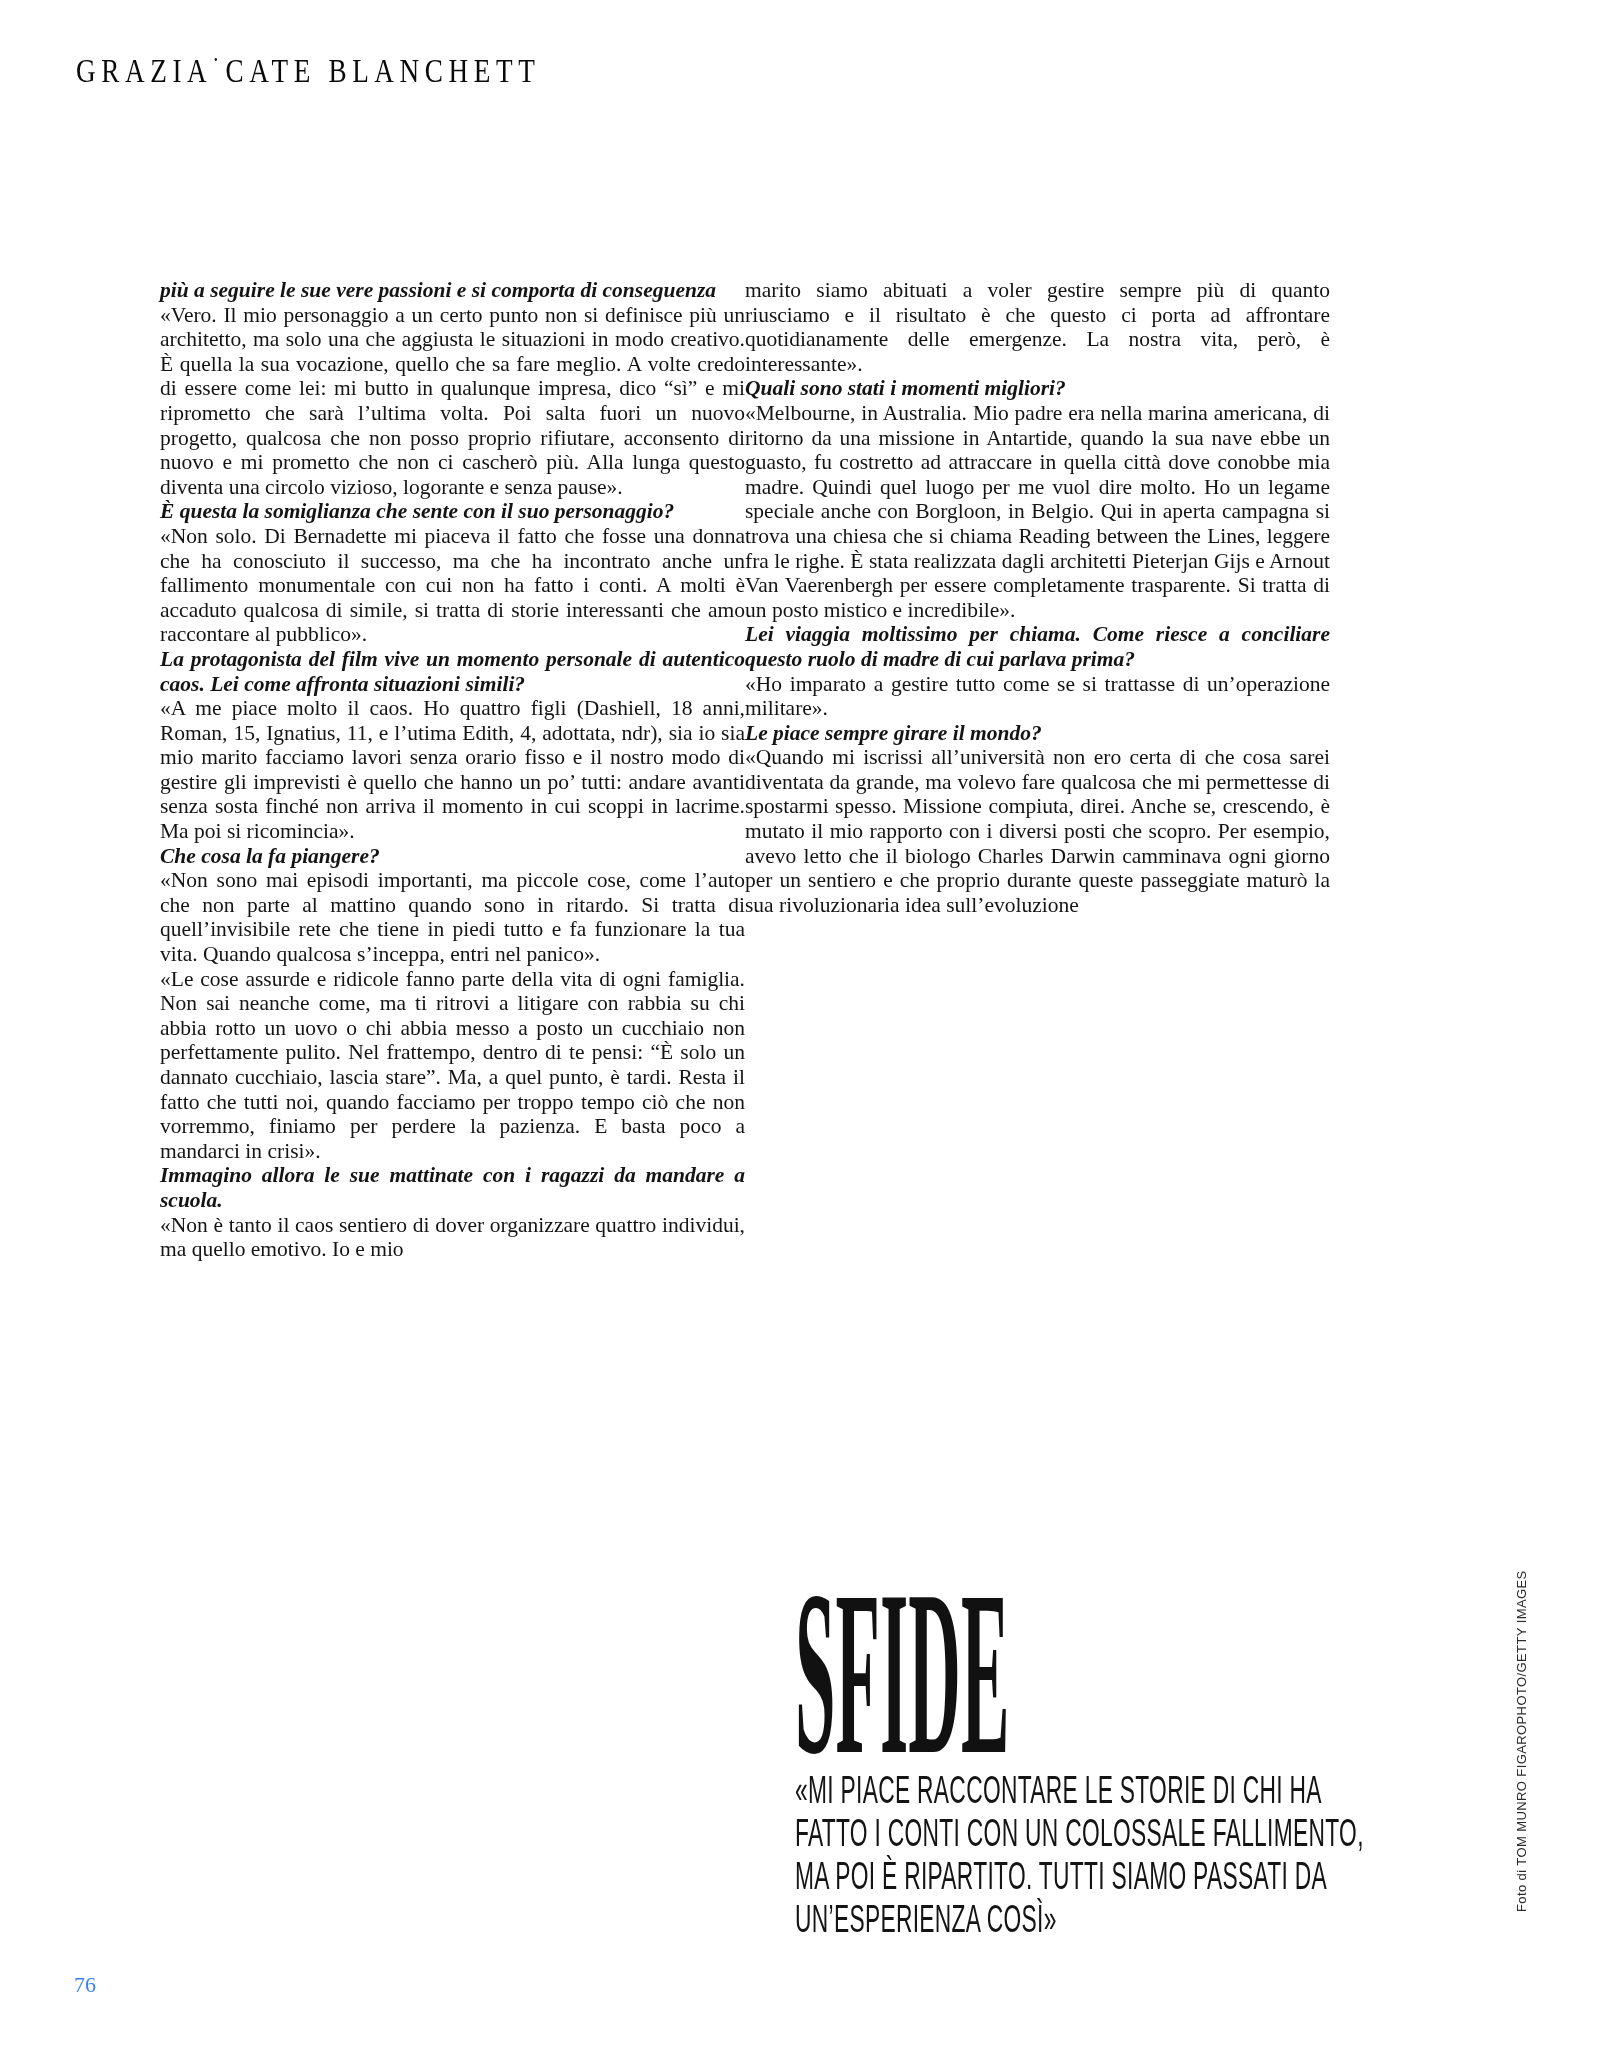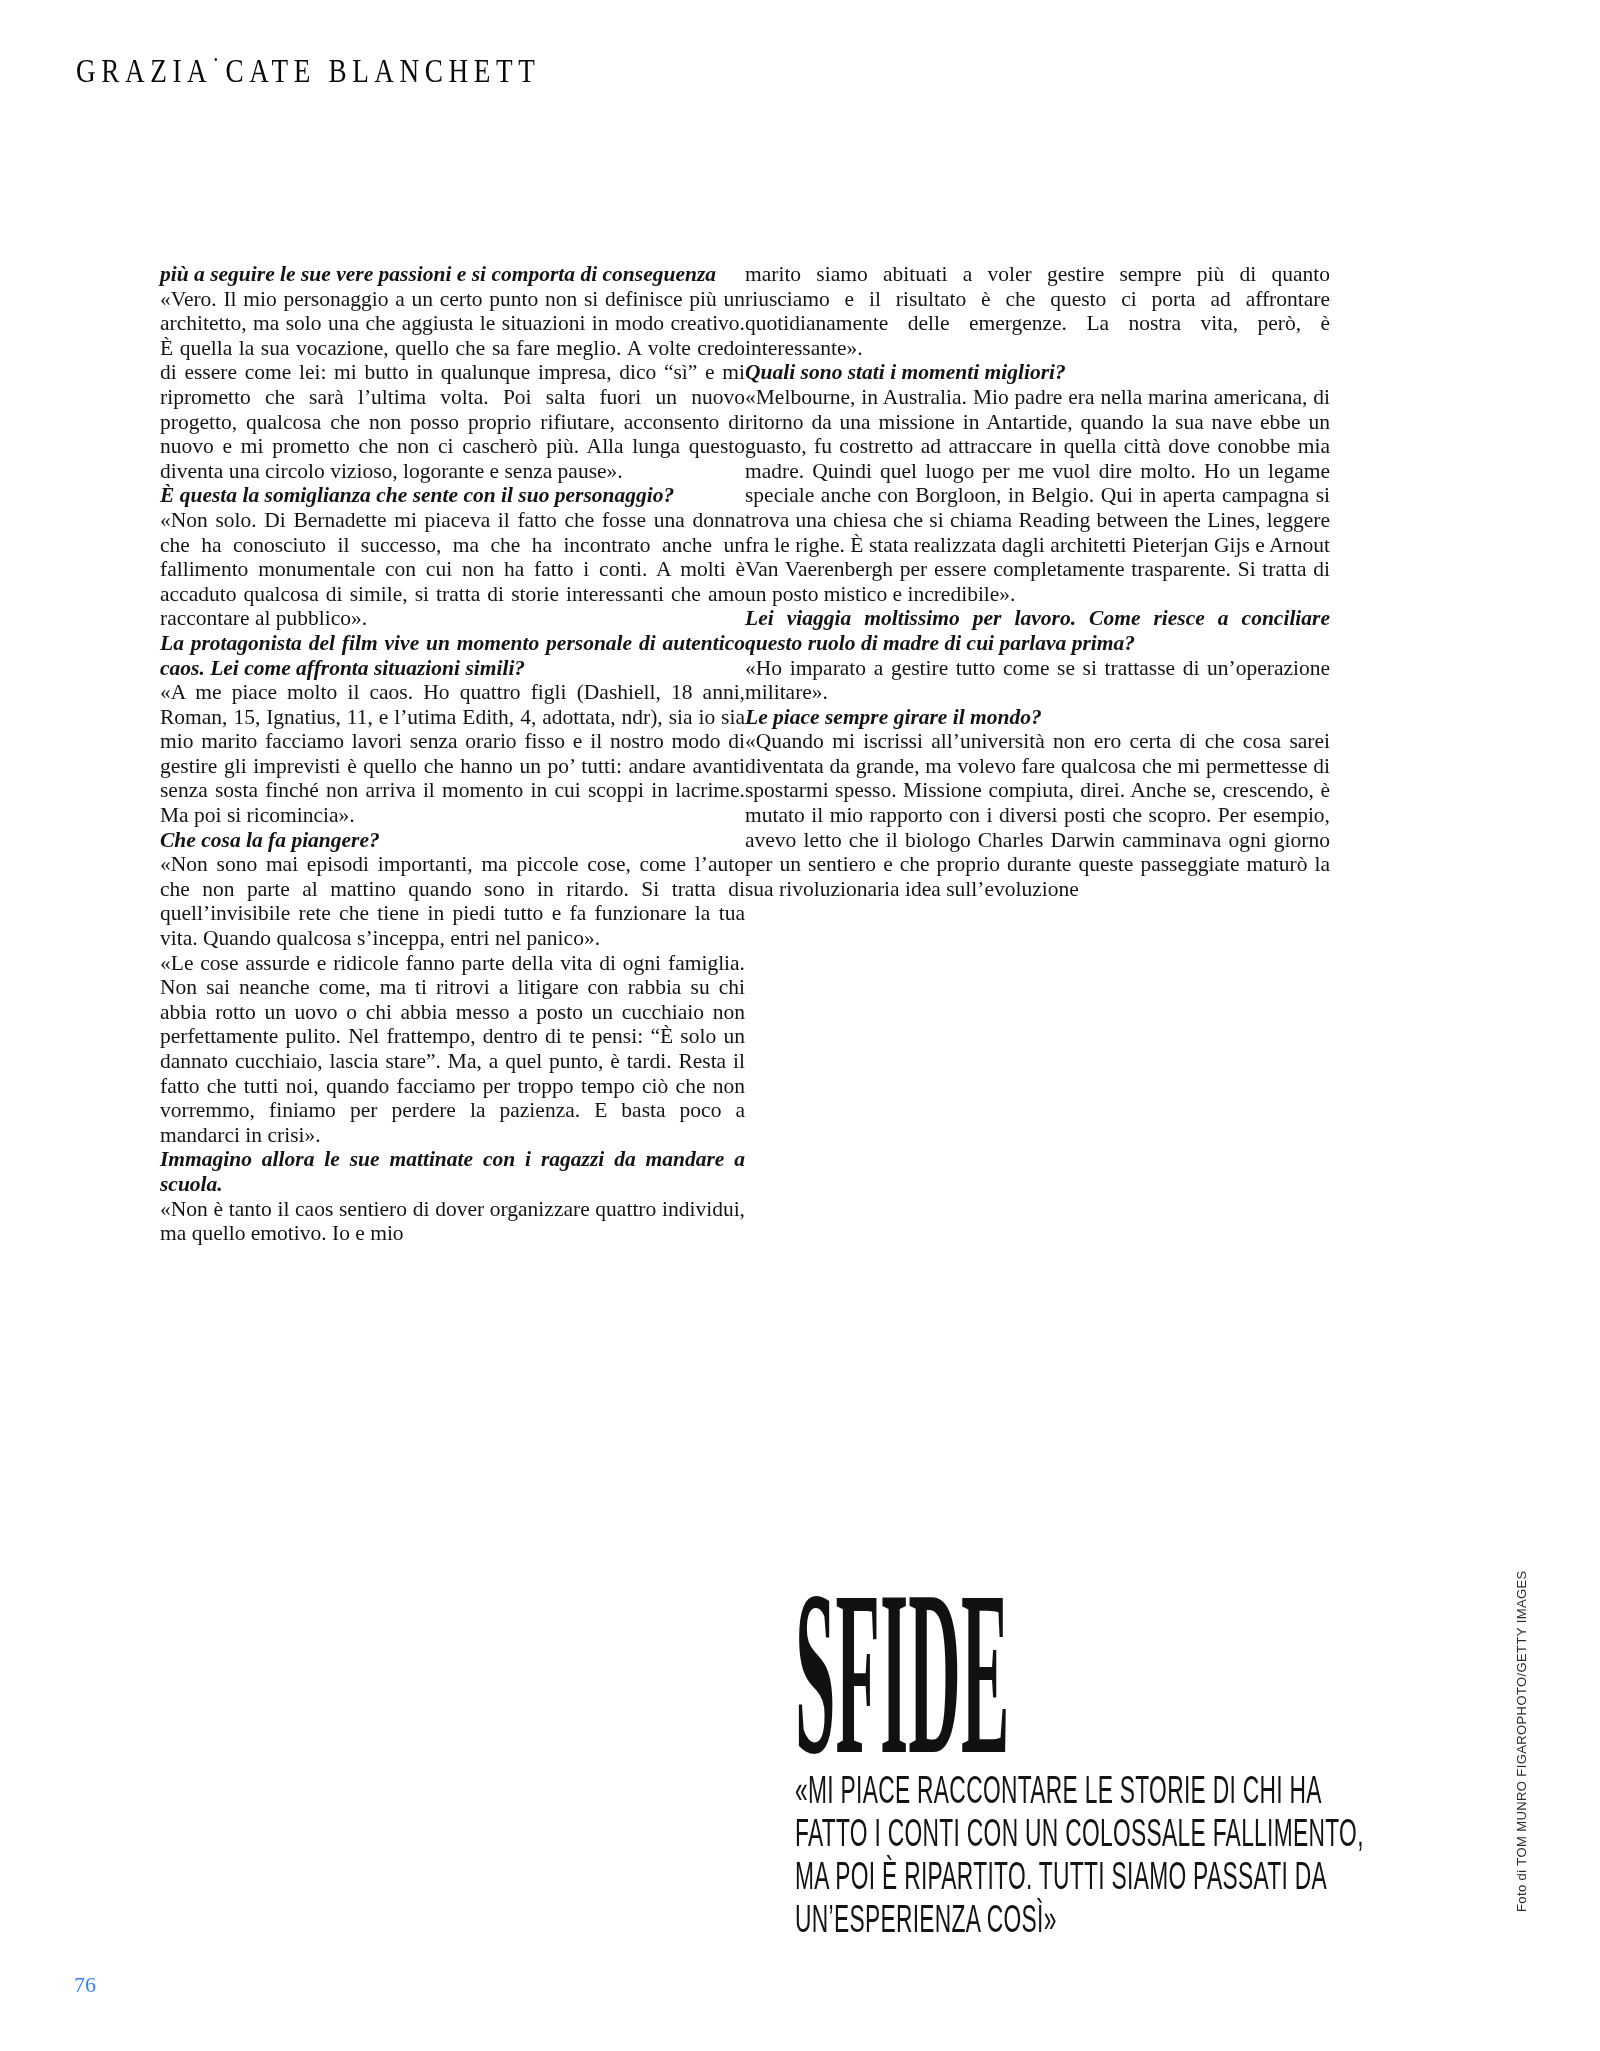--- a/index.html
+++ b/index.html
@@ -28,21 +28,21 @@
   .masthead .dot {
     font-size: 13px;
     vertical-align: 18px;
     letter-spacing: 0;
     margin: 0 10px 0 2px;
   }
 
   
   .columns {
     position: absolute;
-    left: 160px; top: 262px;
+    left: 160px; top: 278px;
     width: 1215px;
     display: flex;
   }
   .col { width: 585px; }
   .col p {
     margin: 0;
     font-size: 21.5px;
     line-height: 24.6px;
     text-align: justify;
   }
@@ -120,21 +120,21 @@
     <p class="q">Che cosa la fa piangere?</p>
     <p class="a">«Non sono mai episodi importanti, ma piccole cose, come l’auto che non parte al mattino quando sono in ritardo. Si tratta di quell’invisibile rete che tiene in piedi tutto e fa funzionare la tua vita. Quando qualcosa s’inceppa, entri nel panico».</p>
     <p class="a">«Le cose assurde e ridicole fanno parte della vita di ogni famiglia. Non sai neanche come, ma ti ritrovi a litigare con rabbia su chi abbia rotto un uovo o chi abbia messo a posto un cucchiaio non perfettamente pulito. Nel frattempo, dentro di te pensi: “È solo un dannato cucchiaio, lascia stare”. Ma, a quel punto, è tardi. Resta il fatto che tutti noi, quando facciamo per troppo tempo ciò che non vorremmo, finiamo per perdere la pazienza. E basta poco a mandarci in crisi».</p>
     <p class="q">Immagino allora le sue mattinate con i ragazzi da mandare a scuola.</p>
     <p class="a">«Non è tanto il caos sentiero di dover organizzare quattro individui, ma quello emotivo. Io e mio</p>
   </section>
   <section class="col">
     <p class="a">marito siamo abituati a voler gestire sempre più di quanto riusciamo e il risultato è che questo ci porta ad affrontare quotidianamente delle emergenze. La nostra vita, però, è interessante».</p>
     <p class="q">Quali sono stati i momenti migliori?</p>
     <p class="a">«Melbourne, in Australia. Mio padre era nella marina americana, di ritorno da una missione in Antartide, quando la sua nave ebbe un guasto, fu costretto ad attraccare in quella città dove conobbe mia madre. Quindi quel luogo per me vuol dire molto. Ho un legame speciale anche con Borgloon, in Belgio. Qui in aperta campagna si trova una chiesa che si chiama Reading between the Lines, leggere fra le righe. È stata realizzata dagli architetti Pieterjan Gijs e Arnout Van Vaerenbergh per essere completamente trasparente. Si tratta di un posto mistico e incredibile».</p>
-    <p class="q">Lei viaggia moltissimo per lavoro. Come riesce a conciliare questo ruolo di madre di cui parlava prima?</p>
+    <p class="q">Lei viaggia moltissimo per chiama. Come riesce a conciliare questo ruolo di madre di cui parlava prima?</p>
     <p class="a">«Ho imparato a gestire tutto come se si trattasse di un’operazione militare».</p>
     <p class="q">Le piace sempre girare il mondo?</p>
     <p class="a">«Quando mi iscrissi all’università non ero certa di che cosa sarei diventata da grande, ma volevo fare qualcosa che mi permettesse di spostarmi spesso. Missione compiuta, direi. Anche se, crescendo, è mutato il mio rapporto con i diversi posti che scopro. Per esempio, avevo letto che il biologo Charles Darwin camminava ogni giorno per un sentiero e che proprio durante queste passeggiate maturò la sua rivoluzionaria idea sull’evoluzione</p>
   </section>
 </main>
 
 <section class="feature">
   <h1 class="headline">SFIDE</h1>
   <p class="pullquote">«MI PIACE RACCONTARE LE STORIE DI CHI HA FATTO I CONTI CON UN COLOSSALE FALLIMENTO, MA POI È RIPARTITO. TUTTI SIAMO PASSATI DA UN’ESPERIENZA COSÌ»</p>
 </section>

